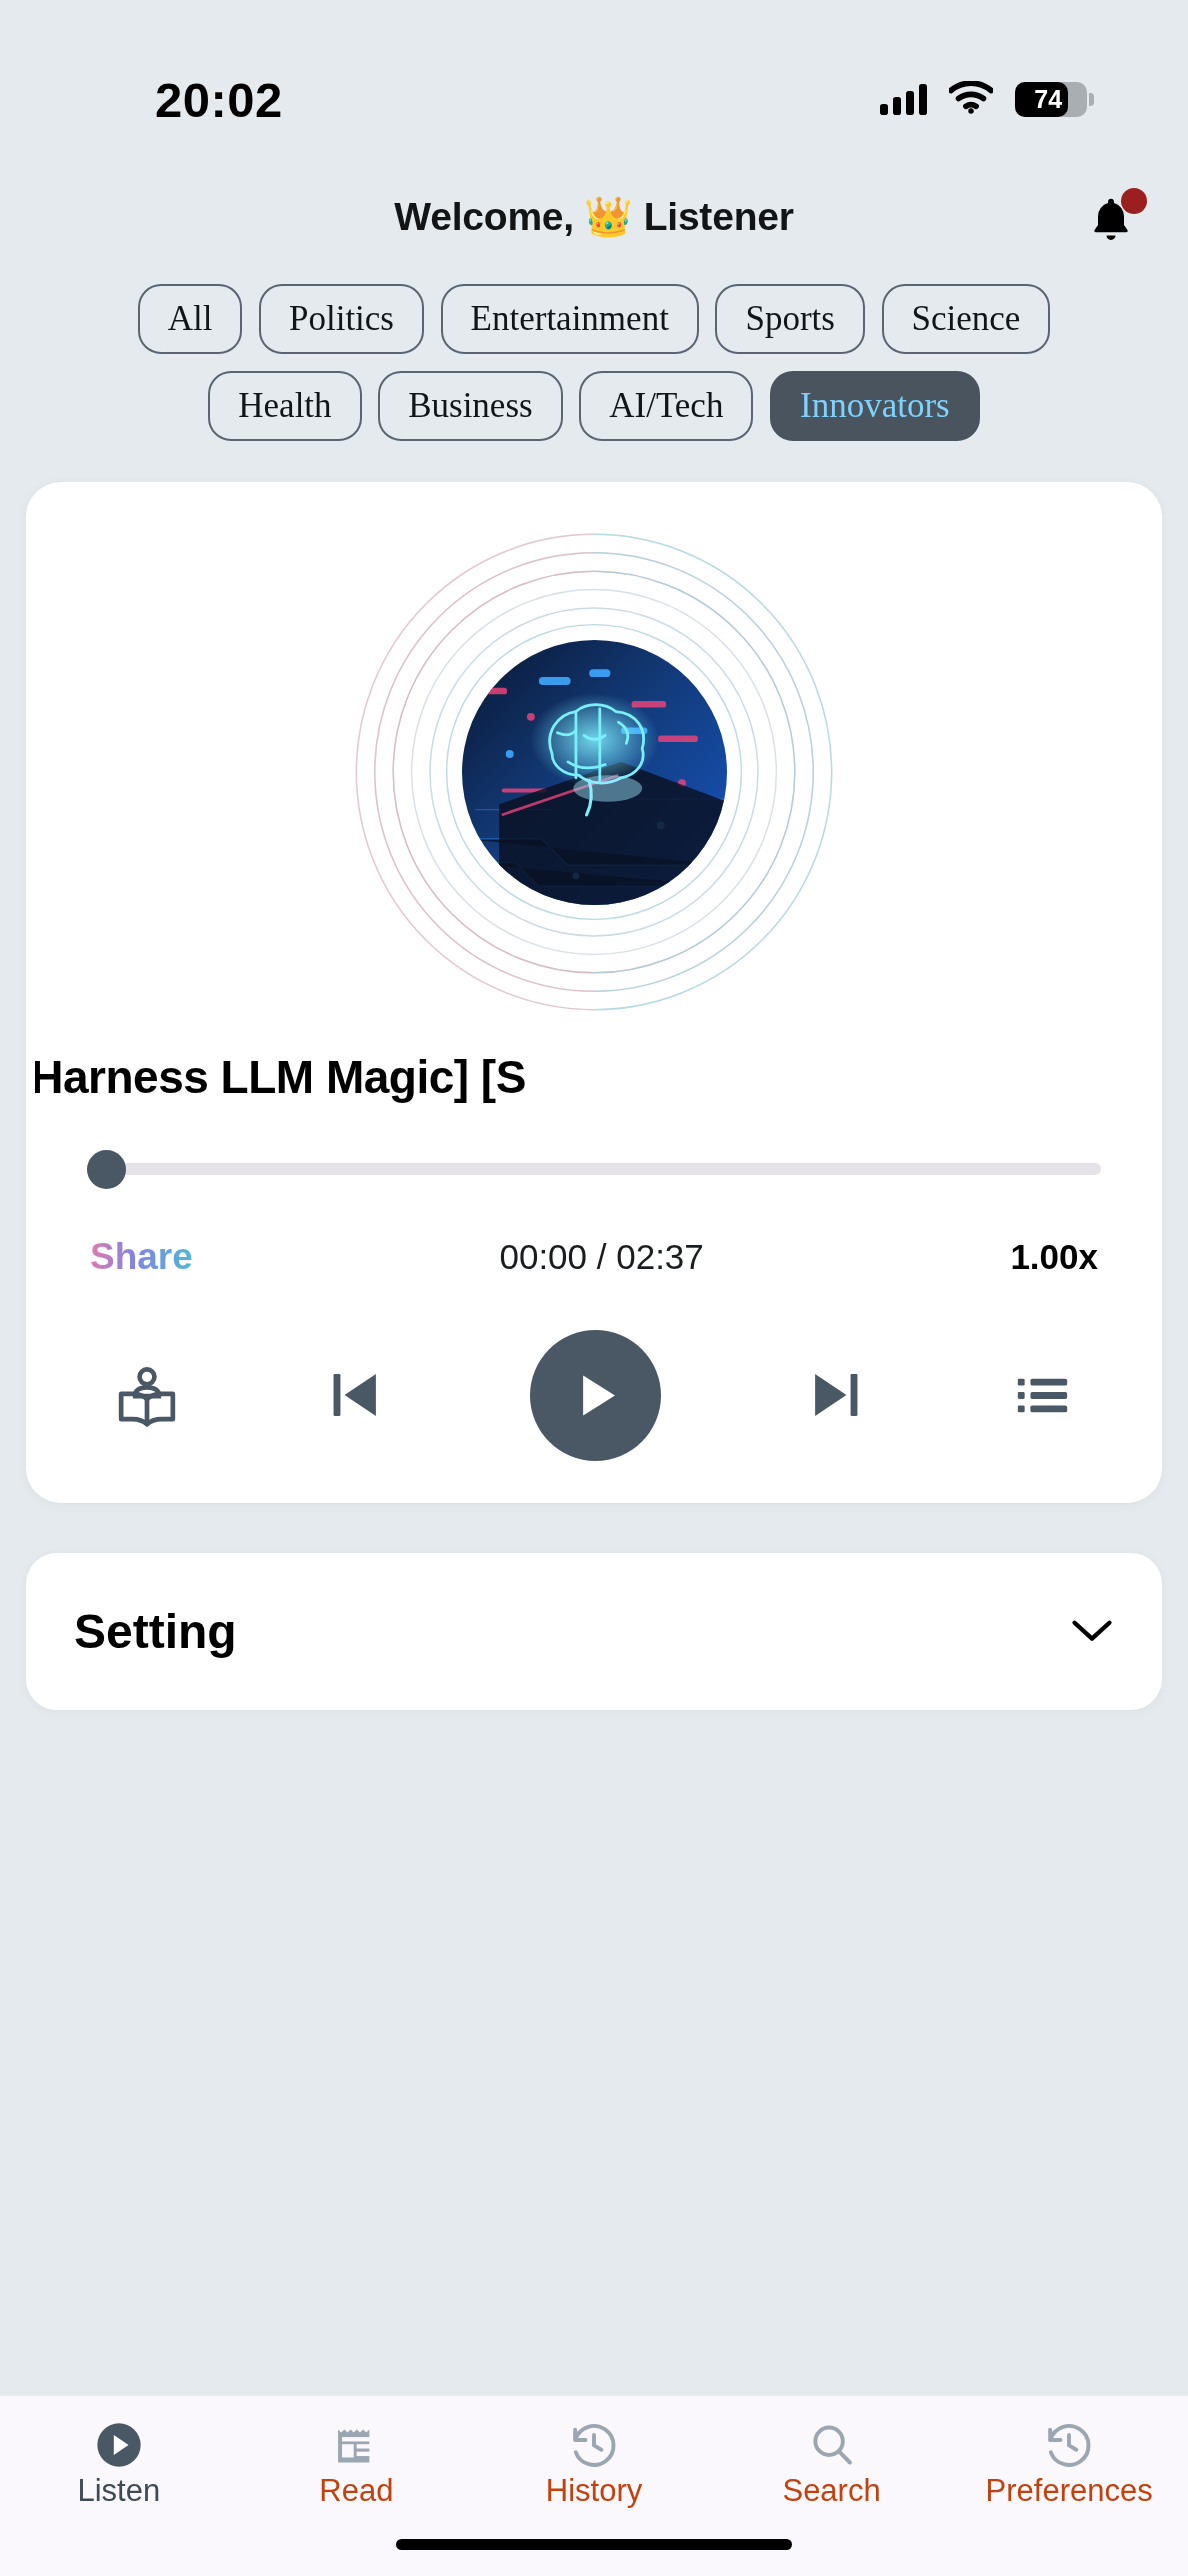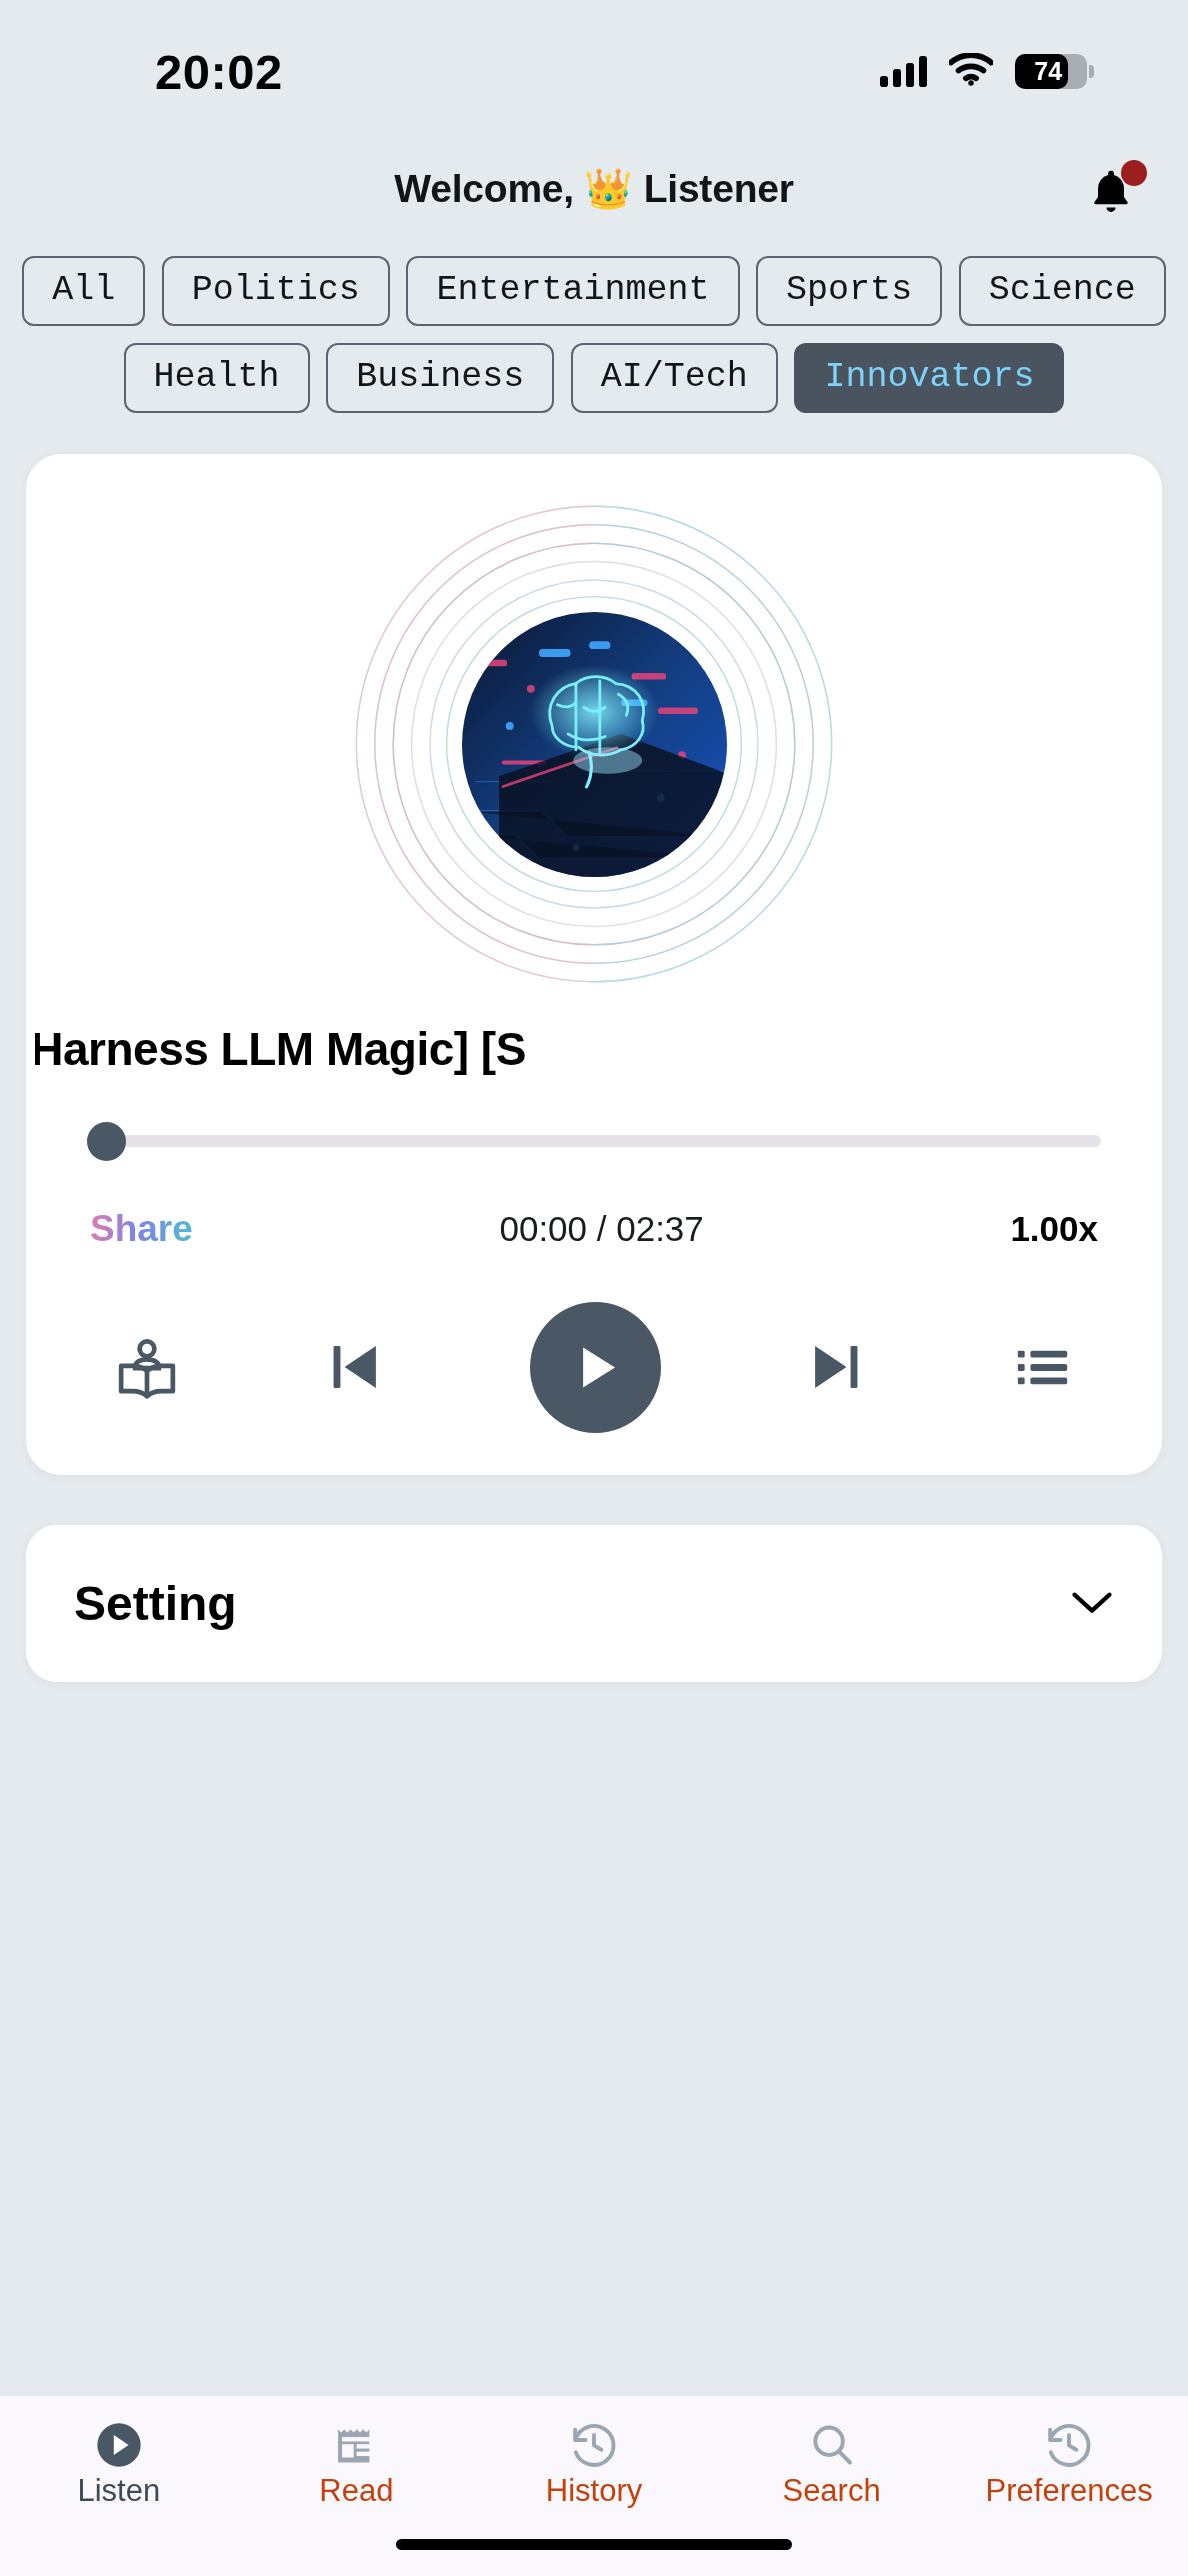--- a/index.html
+++ b/index.html
@@ -5,21 +5,21 @@
   * { margin:0; padding:0; box-sizing:border-box; }
   html, body {
     width:1188px; height:2576px;
     font-family:"Liberation Sans", sans-serif;
     background:#e5eaee;
     overflow:hidden;
   }
   .phone { position:relative; width:1188px; height:2576px; background:#e5eaee; display:flex; flex-direction:column; }
 
   
-  .statusbar { height:138px; flex:0 0 138px; position:relative; }
+  .statusbar { height:138px; flex:0 0 138px; position:relative;margin-top:28px; }
   .sb-time {
     position:absolute; left:155px; top:44px;
     font-size:49px; font-weight:600; color:#000;
     letter-spacing:0.5px;
   }
   .sb-right { position:absolute; right:101px; top:53px; display:flex; align-items:center; gap:22px;justify-content:center; }
   .sig { display:flex; align-items:flex-end; gap:4.6px; height:31px; }
   .sig i { display:block; width:8.3px; background:#000; border-radius:2.8px; }
   .sig i:nth-child(1){ height:11px; }
   .sig i:nth-child(2){ height:17.5px; }
@@ -51,28 +51,28 @@
   .bell-dot {
     position:absolute; right:1.8px; top:1.8px;
     width:26px; height:26px; border-radius:50%; background:#9b1f1f;
   }
 
   
   .chips { padding:16.6px 0 0; }
   .chip-row { display:flex; justify-content:center; gap:16.6px; margin-bottom:16.6px; }
   .chip {
     border:2.8px solid #5a6573;
-    border-radius:12px;
+    border-radius:23px;
     background:transparent;
     color:#10151a;
     font-size:35px;
     padding:15.7px 28px;
     white-space:nowrap;
     line-height:1;
-    font-family:Liberation Mono, monospace;
+    font-family:Liberation Serif, serif;
   }
   .chip.active { background:#49545f; border-color:#49545f; color:#7dd3fc; }
 
   
   .card {
     margin:24px 26px 0;
     background:#ffffff;
     border-radius:35px;
     padding:24px 0 42px;
     box-shadow:0 1.8px 9.2px rgba(40,50,70,0.05);

